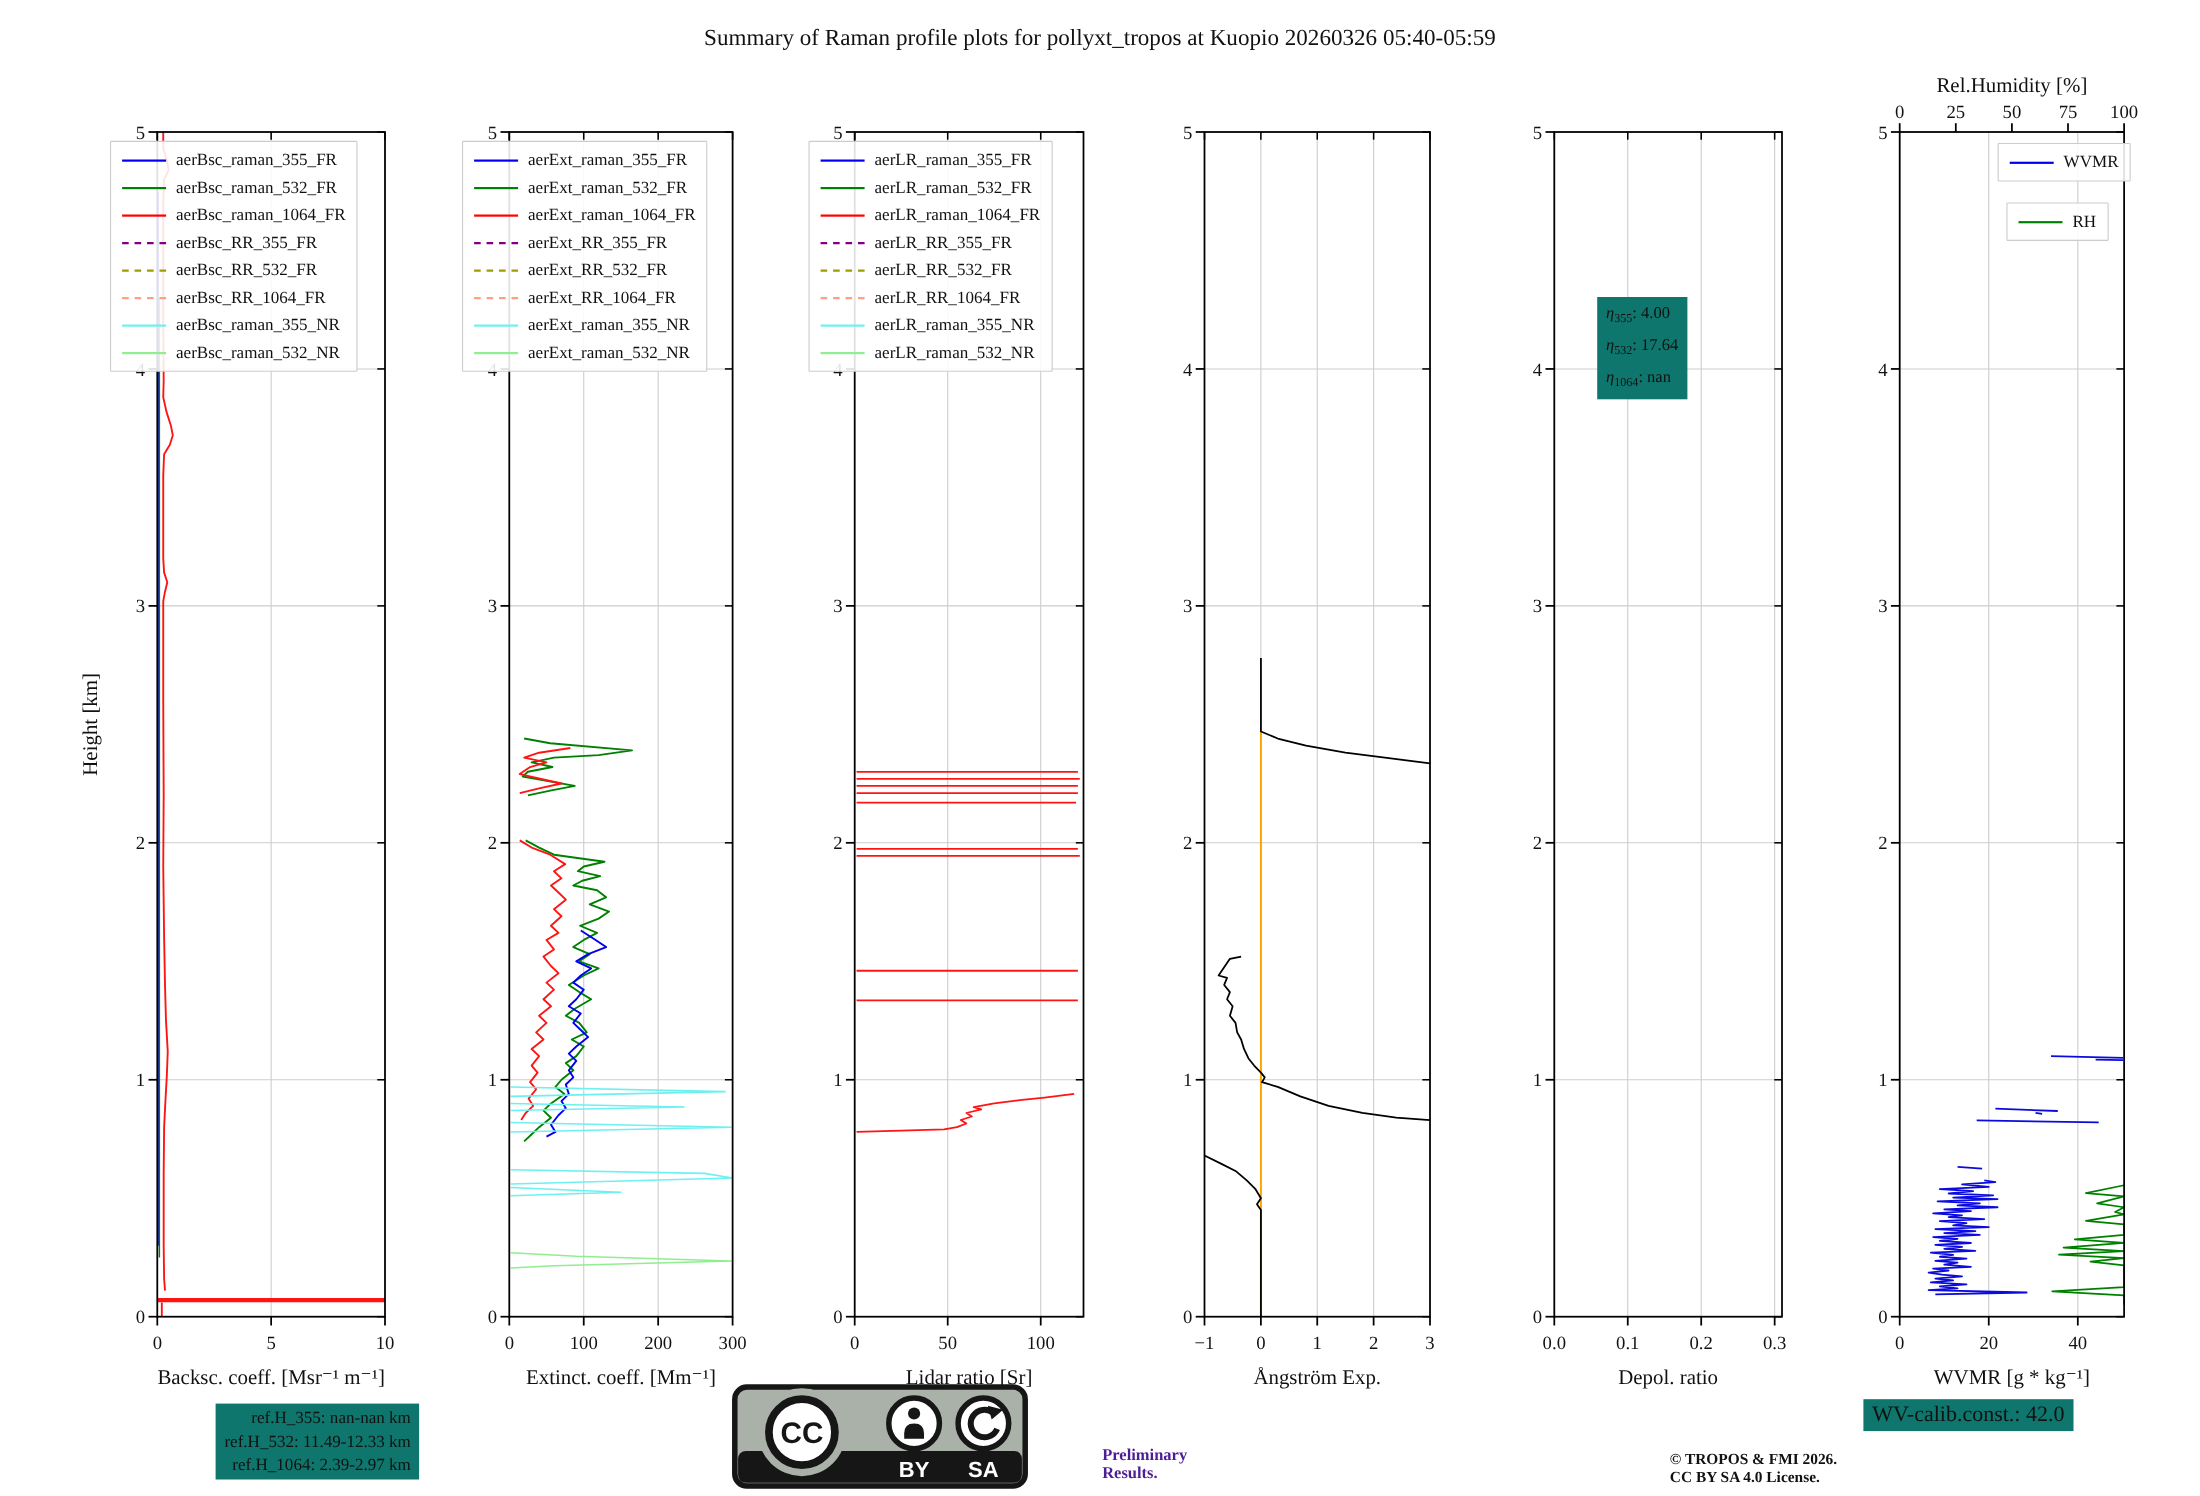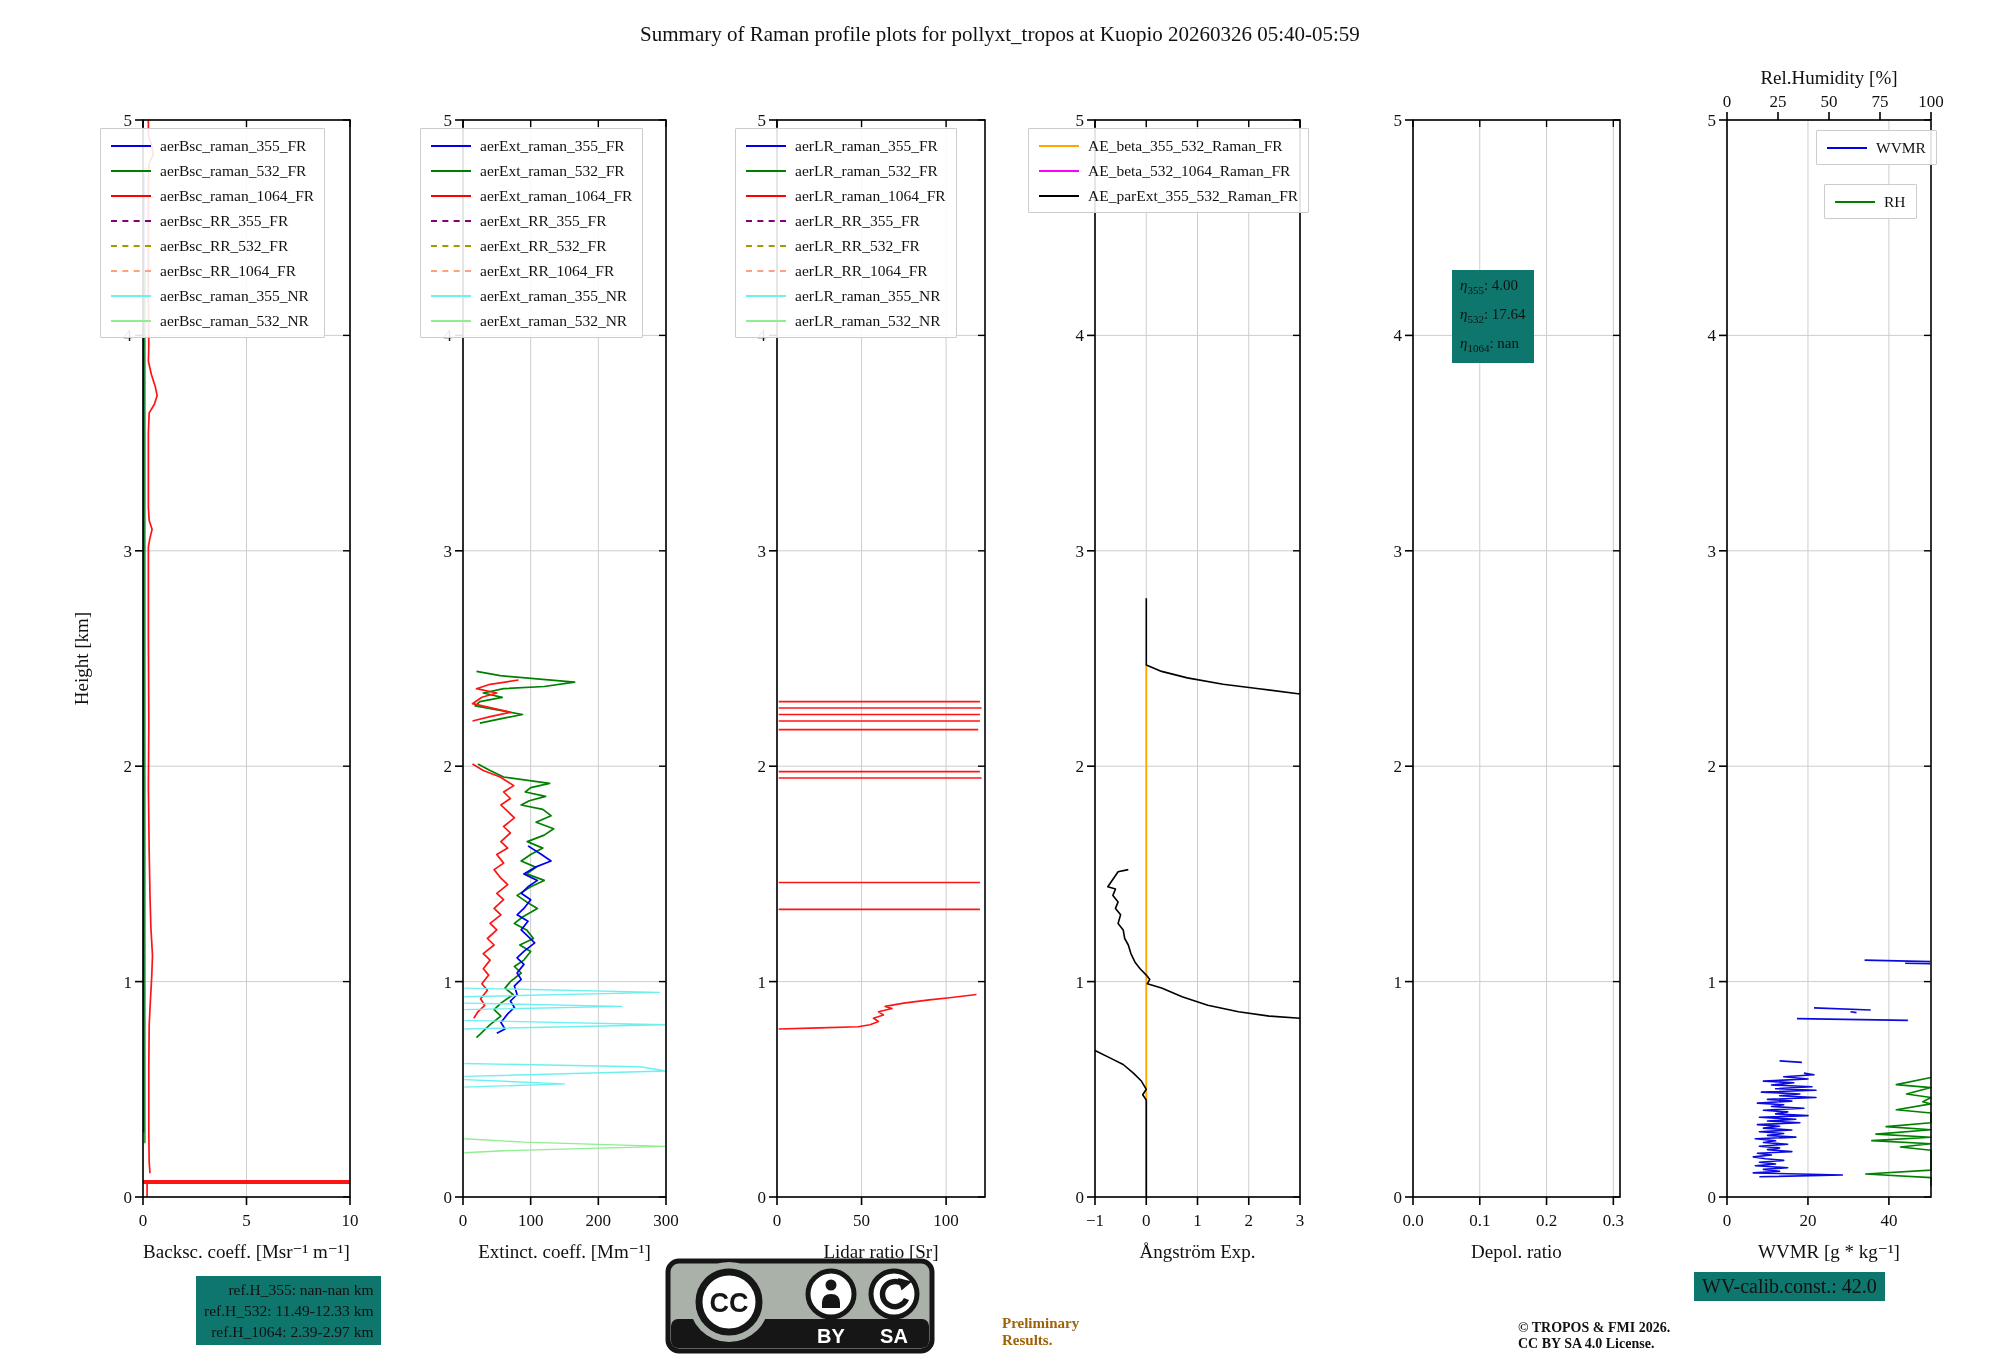--- a/index.html
+++ b/index.html
@@ -10,21 +10,21 @@
   .legend{position:absolute;background:rgba(255,255,255,.88);border:1px solid #ccc;border-radius:1px;padding:4px 10px;font-size:15.5px;line-height:25px;}
   .legend .row{display:flex;align-items:center;height:25px;gap:9px;}
   .legend .sample{width:40px;height:0;border-top:2px solid #000;flex:0 0 auto;}
   .ann{position:absolute;background:#0f766e;padding:3px 8px;font-size:15px;}
   .ann-eta{left:1452px;top:270px;line-height:24px;}
   .ann-eta i{font-style:italic;}
   .ann-eta sub{font-size:11px;}
   .ann-refh{left:196px;top:1276px;font-size:15.5px;line-height:21px;text-align:right;}
   .ann-wv{left:1694px;top:1272px;font-size:20px;}
   .copyright{position:absolute;left:1498px;top:1320px;font-weight:bold;font-size:14px;line-height:16px;margin-left:20px;}
-  .preliminary{position:absolute;left:1002px;top:1315px;color:#a16207;font-weight:bold;font-size:15px;line-height:17px;}
+  .preliminary{position:absolute;left:1002px;top:1315px;color:#4c1d95;font-weight:bold;font-size:15px;line-height:17px;}
   .cc-badge{position:absolute;left:665px;top:1258px;}
 </style>
 </head>
 <body>
 
 <div class="fig">
   <div class="title">Summary of Raman profile plots for pollyxt_tropos at Kuopio 20260326 05:40-05:59</div>
 
   <svg id="plot" width="2000" height="1360">
       <line x1="143" y1="120" x2="143" y2="1197" stroke="#cdcdcd" stroke-width="1"></line>
@@ -454,34 +454,20 @@
       </div>
       <div class="row">
         <span class="sample" style="border-top: 2px solid rgb(110, 240, 240);"></span>
         <span>aerLR_raman_355_NR</span>
       </div>
       <div class="row">
         <span class="sample" style="border-top: 2px solid rgb(144, 238, 144);"></span>
         <span>aerLR_raman_532_NR</span>
       </div>
     </div>
-    <div class="legend" style="left: 1028px; top: 128px;">
-      <div class="row">
-        <span class="sample" style="border-top: 2px solid rgb(255, 165, 0);"></span>
-        <span>AE_beta_355_532_Raman_FR</span>
-      </div>
-      <div class="row">
-        <span class="sample" style="border-top: 2px solid rgb(255, 0, 255);"></span>
-        <span>AE_beta_532_1064_Raman_FR</span>
-      </div>
-      <div class="row">
-        <span class="sample" style="border-top: 2px solid rgb(0, 0, 0);"></span>
-        <span>AE_parExt_355_532_Raman_FR</span>
-      </div>
-    </div>
     <div class="legend" style="left: 1816px; top: 130px;">
       <div class="row">
         <span class="sample" style="border-top: 2px solid rgb(0, 0, 238);"></span>
         <span>WVMR</span>
       </div>
     </div>
     <div class="legend" style="left: 1824px; top: 184px;">
       <div class="row">
         <span class="sample" style="border-top: 2px solid rgb(0, 128, 0);"></span>
         <span>RH</span>

